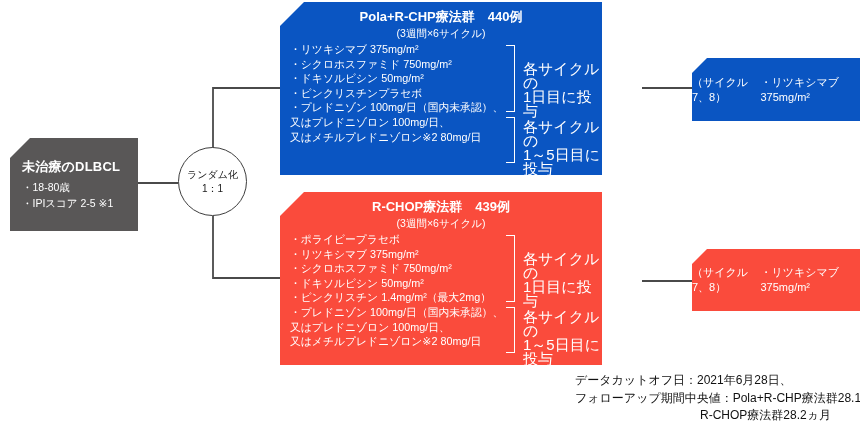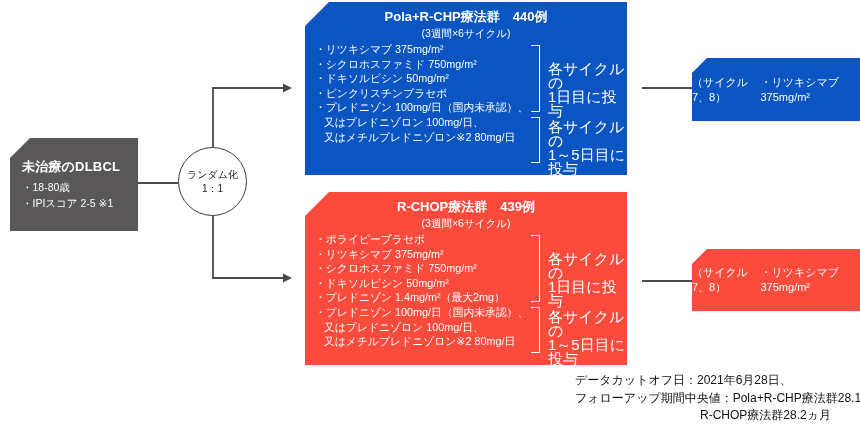--- a/index.html
+++ b/index.html
@@ -18,26 +18,26 @@
     color:var(--white);clip-path:polygon(20px 0,100% 0,100% 100%,0 100%,0 20px);box-sizing:border-box;padding:20px 0 0 12px;}
   .patient-title{font-size:13px;font-weight:bold;letter-spacing:0.2px;}
   .patient-criteria{margin-top:4px;font-size:10.5px;line-height:15.5px;}
 
   
   .rand-circle{position:absolute;left:178px;top:147px;width:69px;height:69px;border-radius:50%;
     background:#ffffff;border:1.5px solid #3d3d3d;box-sizing:border-box;display:flex;flex-direction:column;
     align-items:center;justify-content:center;font-size:10px;color:#1a1a1a;line-height:14px;font-weight:500;}
 
   
-  .arm{position:absolute;left:305px;width:322px;height:173px;color:var(--white);
+  .arm{position:absolute;left:280px;width:322px;height:173px;color:var(--white);
     clip-path:polygon(24px 0,100% 0,100% 100%,0 100%,0 24px);box-sizing:border-box;}
   .arm-title{margin-top:6px;text-align:center;font-size:13px;font-weight:bold;}
   .arm-sub{margin-top:1px;text-align:center;font-size:10.5px;}
   .drugs{position:absolute;left:10px;top:40px;font-size:10.8px;line-height:14.6px;white-space:nowrap;}
-  .drugs .cont{margin-left:9px;}
+  .drugs .cont{}
   .bracket{position:absolute;width:9px;border:1.5px solid var(--white);border-left:none;box-sizing:border-box;}
   .bracket.b1{left:226px;top:43px;height:67px;}
   .bracket.b2{left:226px;top:115px;height:46px;}
   .blabel{position:absolute;left:243px;font-size:15px;line-height:14px;white-space:pre-line;}
   .blabel.l1{top:60px;}
   .blabel.l2{top:118px;}
 
   
   .mini{position:absolute;left:692px;width:168px;color:var(--white);
     clip-path:polygon(15px 0,100% 0,100% 100%,0 100%,0 15px);display:flex;flex-direction:row;
@@ -96,21 +96,21 @@
   </div>
 
   <div class="arm" style="top:192px;background:var(--red);">
     <div class="arm-title">R-CHOP療法群　439例</div>
     <div class="arm-sub">(3週間×6サイクル)</div>
     <div class="drugs">
       <div>・ポライビープラセボ</div>
       <div>・リツキシマブ 375mg/m²</div>
       <div>・シクロホスファミド 750mg/m²</div>
       <div>・ドキソルビシン 50mg/m²</div>
-      <div>・プレドニゾン 1.4mg/m²（最大2mg）</div>
+      <div>・ビンクリスチン 1.4mg/m²（最大2mg）</div>
       <div>・プレドニゾン 100mg/日（国内未承認）、</div>
       <div class="cont">又はプレドニゾロン 100mg/日、</div>
       <div class="cont">又はメチルプレドニゾロン※2 80mg/日</div>
     </div>
     <div class="bracket b1"></div>
     <div class="bracket b2"></div>
     <div class="blabel l1">各サイクルの
 1日目に投与</div>
     <div class="blabel l2">各サイクルの
 1～5日目に投与</div>

